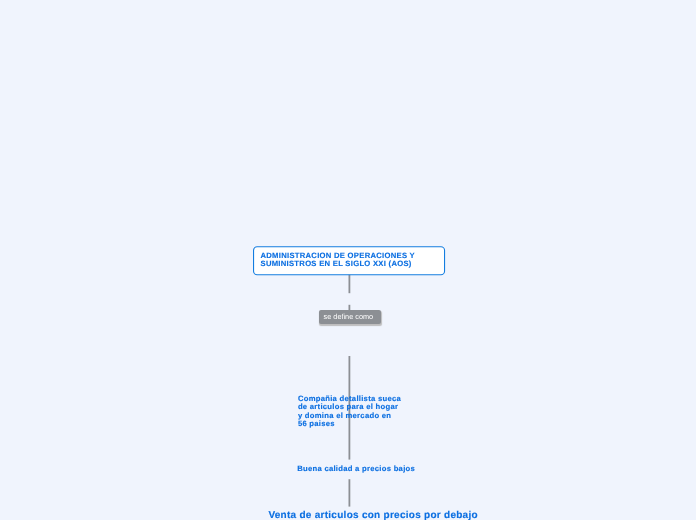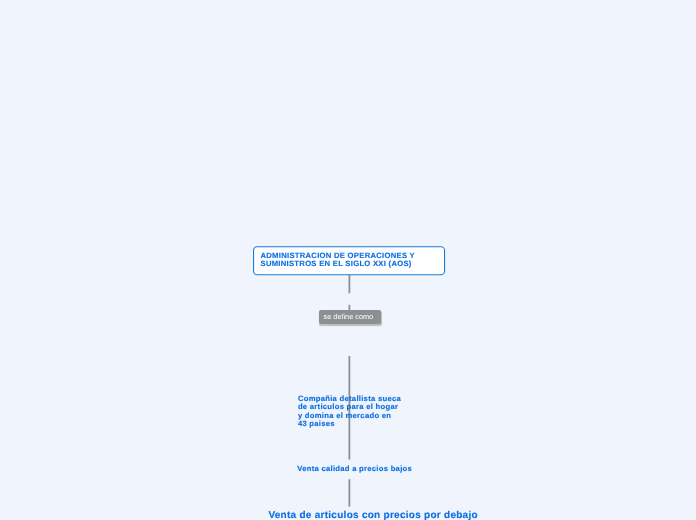--- a/index.html
+++ b/index.html
@@ -111,28 +111,28 @@
       </svg>
   </div>
 
   <div class="node" id="n3">
     <svg class="frame">
         <rect></rect>
       </svg>
     <div class="txt">Compañia detallista sueca
 de articulos para el hogar
 y domina el mercado en
-43 paises</div>
+56 paises</div>
   </div>
 
   <div class="node" id="n4">
     <svg class="frame">
         <rect></rect>
       </svg>
-    <div class="txt">Venta calidad a precios bajos</div>
+    <div class="txt">Buena calidad a precios bajos</div>
   </div>
 
   <div class="node" id="n5">
     <svg class="frame">
         <rect></rect>
       </svg>
     <div class="txt">Venta de articulos con precios por debajo</div>
   </div>
 
 </div>

